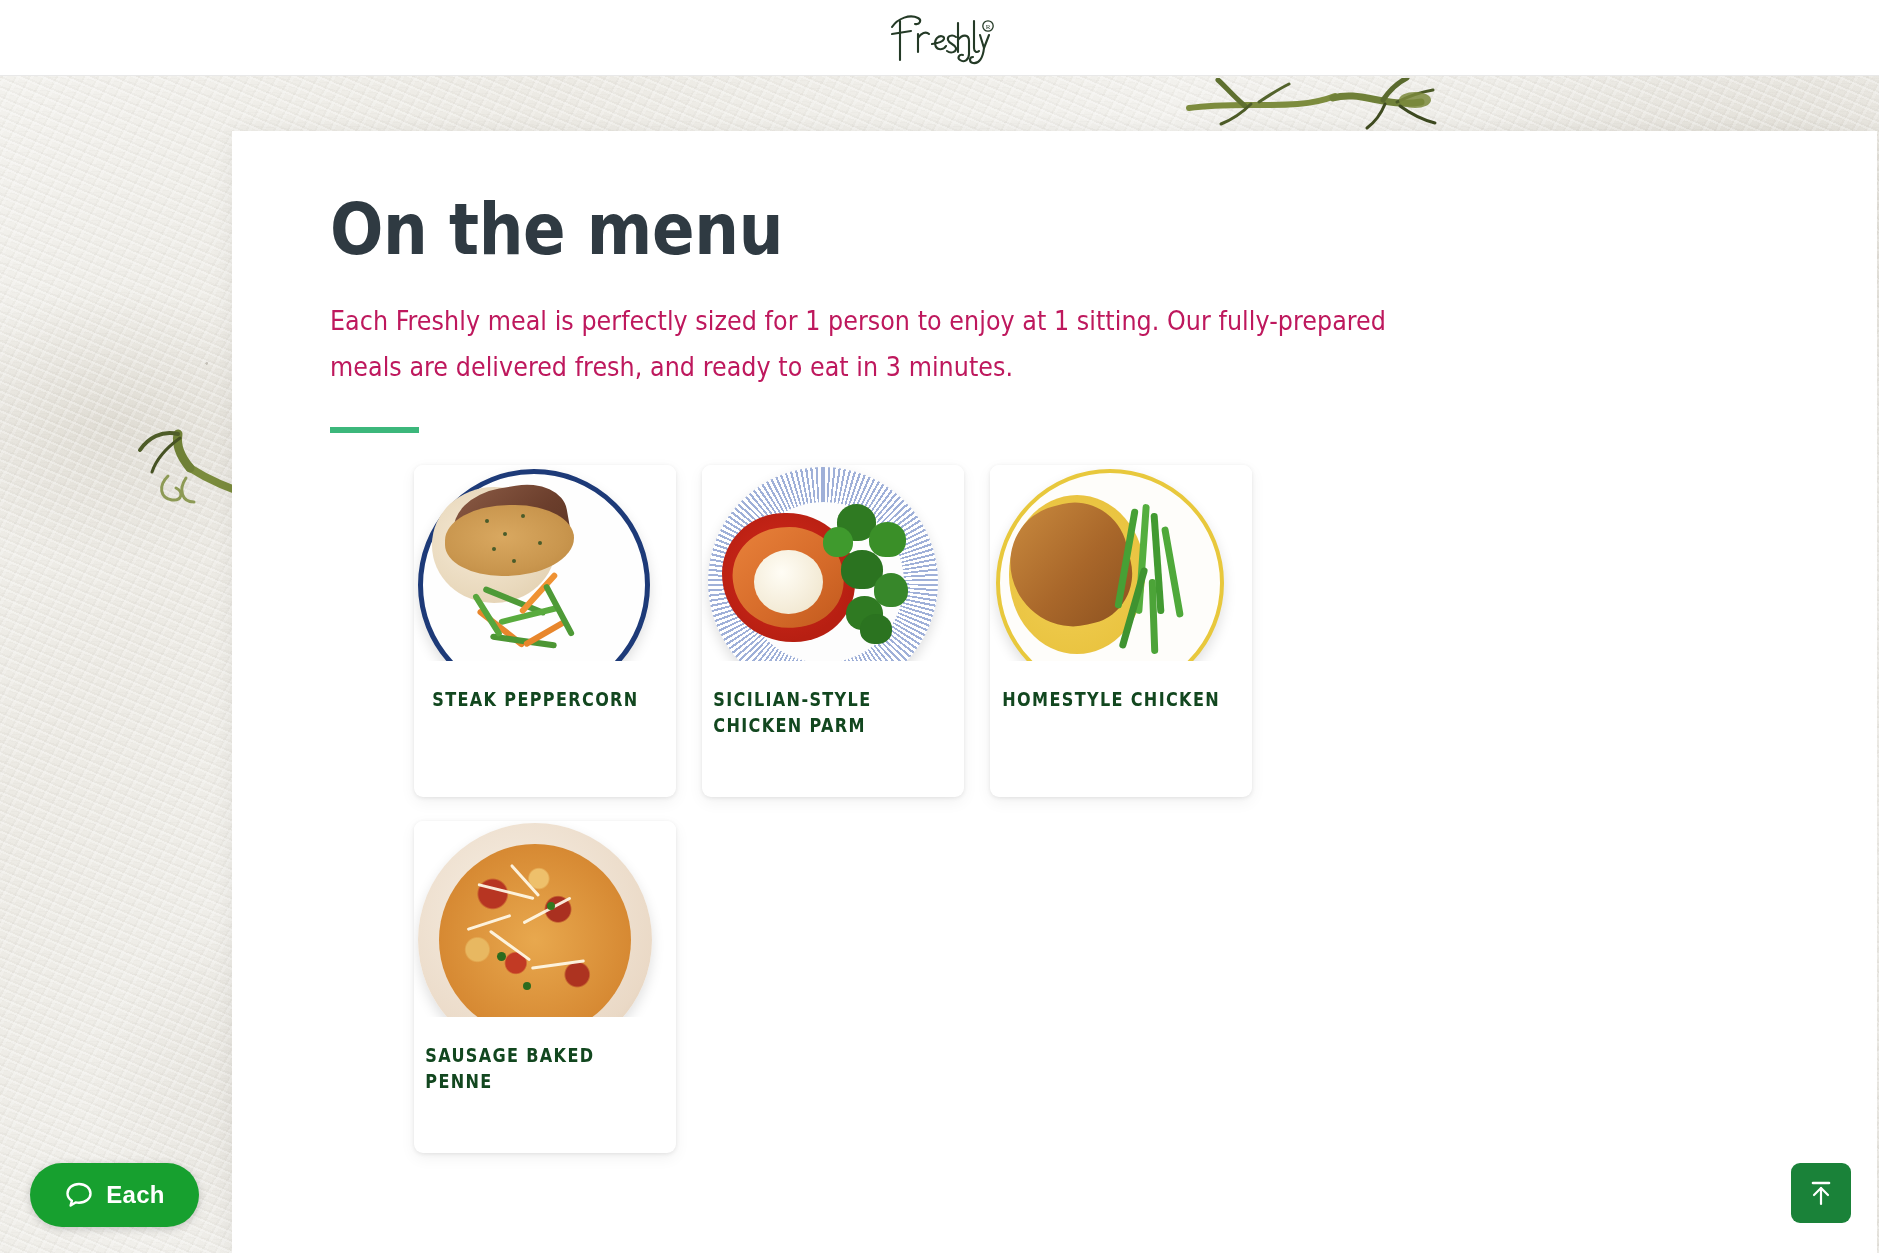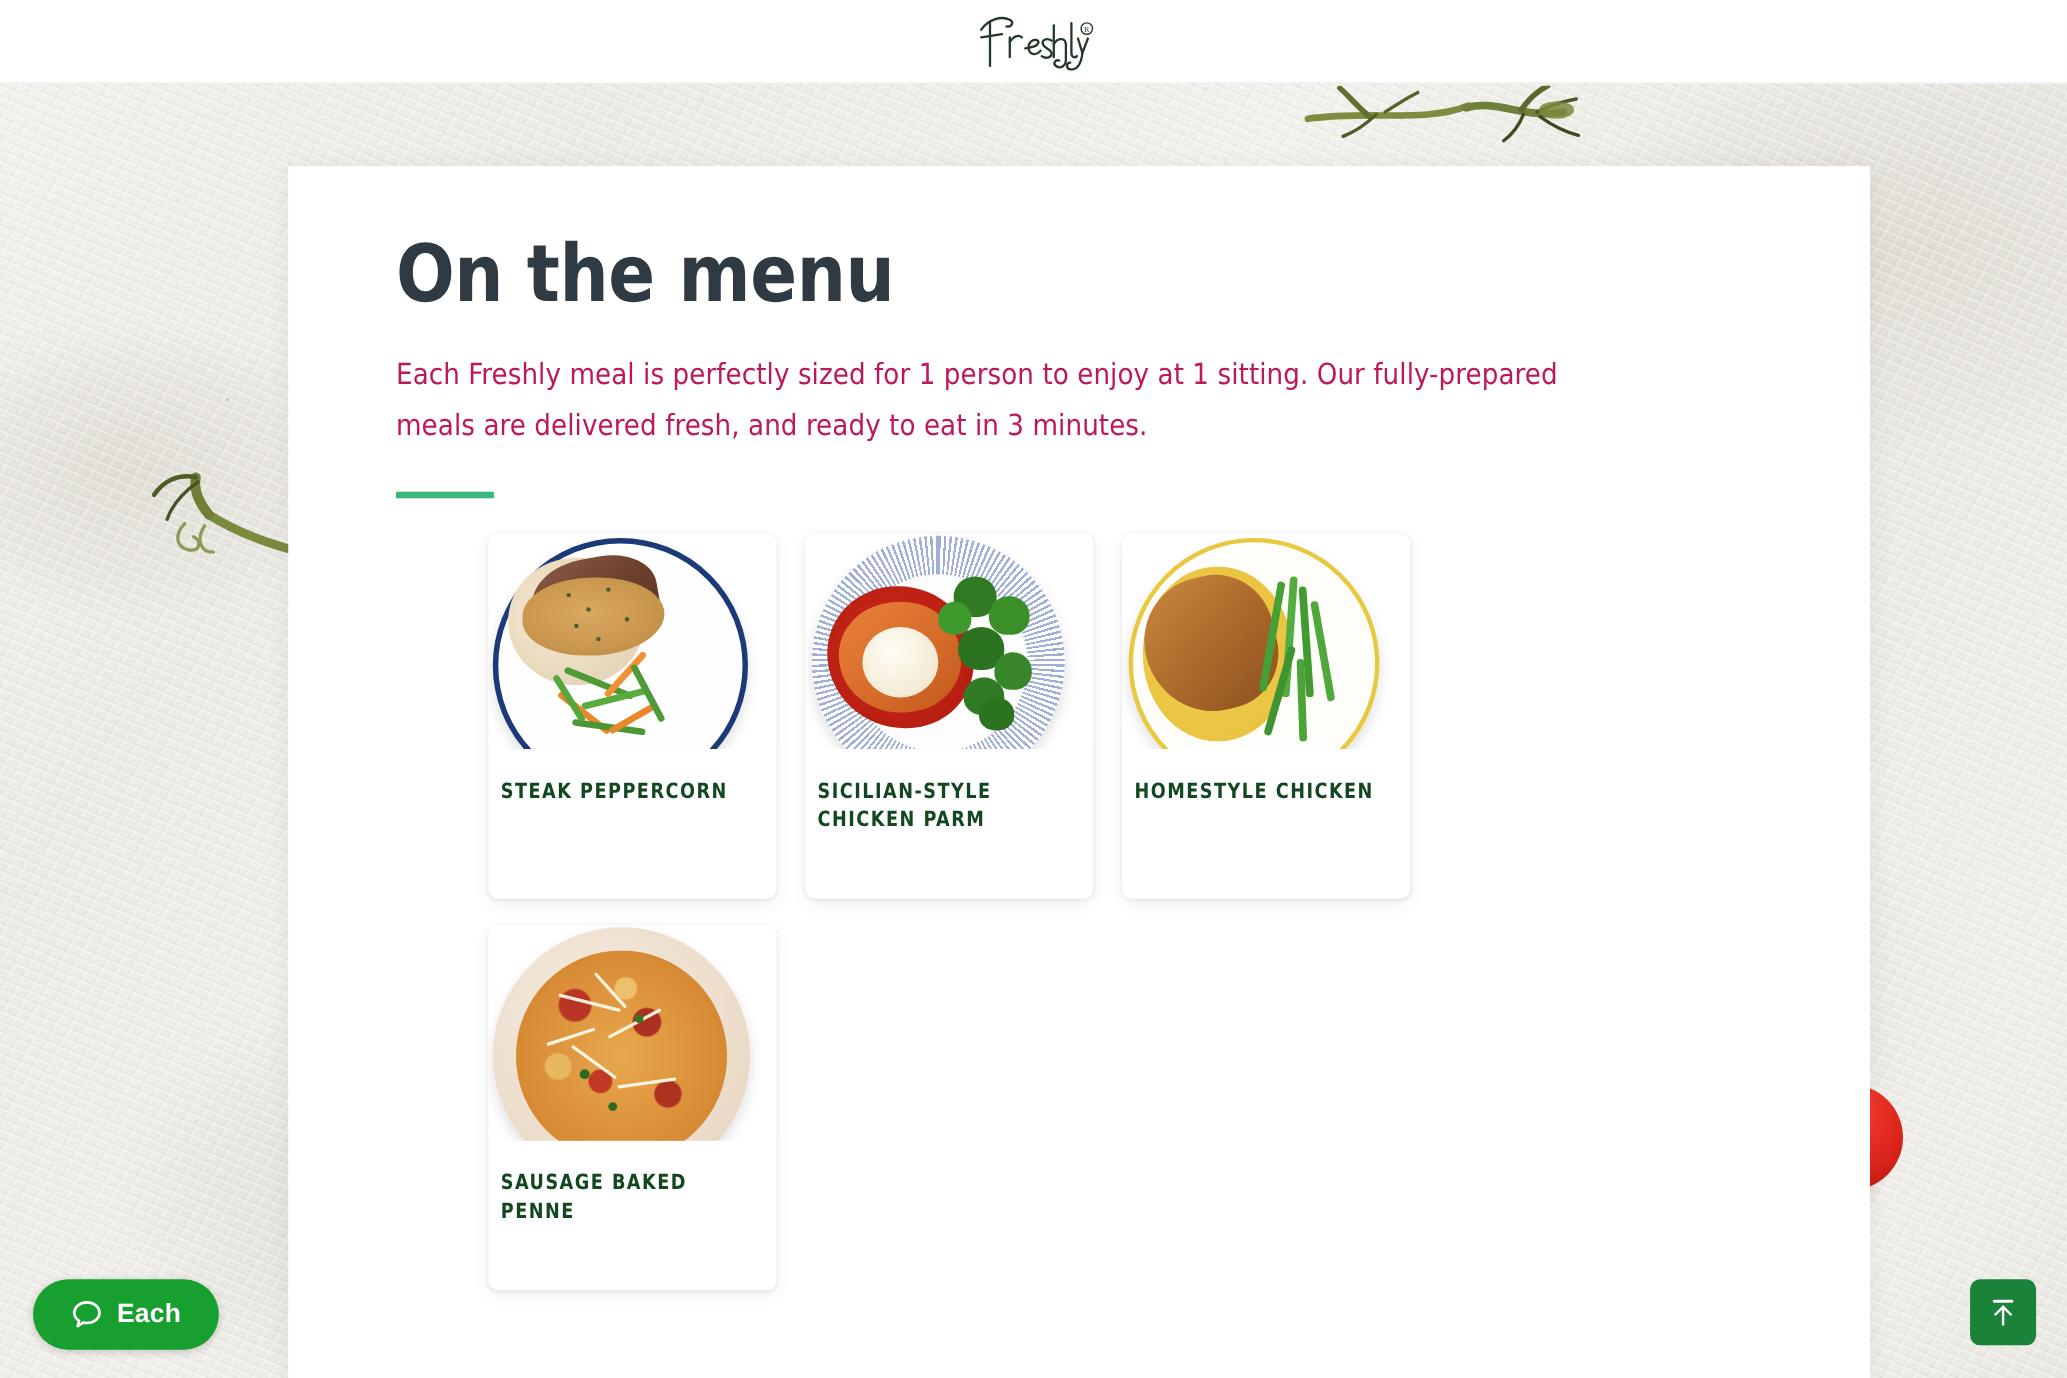--- a/index.html
+++ b/index.html
@@ -150,28 +150,27 @@
     margin-left: 4px;
     margin-right: 20px;
     text-transform: uppercase;
     transform: scaleX(.95);
   }
 
   
   .panel {
     position: absolute;
     left: 232px;
-    top: 151px;
-    width: 1438px;
+    top: 131px;
+    width: 1645px;
     bottom: 0;
     background: #ffffff;
     z-index: 20;
     overflow: hidden;
     box-shadow: 0 2px 22px rgba(0,0,0,.055);
-    margin-left: 30px;
   }
   .panel-inner { padding: 62px 98px 0 98px; }
 
   .page-title {
     font-family: "Liberation Sans Narrow", "DejaVu Sans Condensed", "Liberation Sans", sans-serif;
     font-size: 72px;
     line-height: 1.0;
     font-weight: 700;
     color: #2f3a42;
     letter-spacing: -0.005em;
@@ -204,20 +203,21 @@
   }
   .meal-card {
     background: #ffffff;
     border-radius: 9px;
     box-shadow: 0 1px 4px rgba(0,0,0,.09), 0 5px 16px rgba(0,0,0,.055);
     overflow: hidden;
     cursor: pointer;
     display: flex;
     flex-direction: column;
     height: 332px;
+    align-items: center;
   }
   .meal-photo {
     width: 100%;
     height: 196px;
     position: relative;
     overflow: hidden;
     background: #ffffff;
     flex: none;
   }
   .meal-name {

